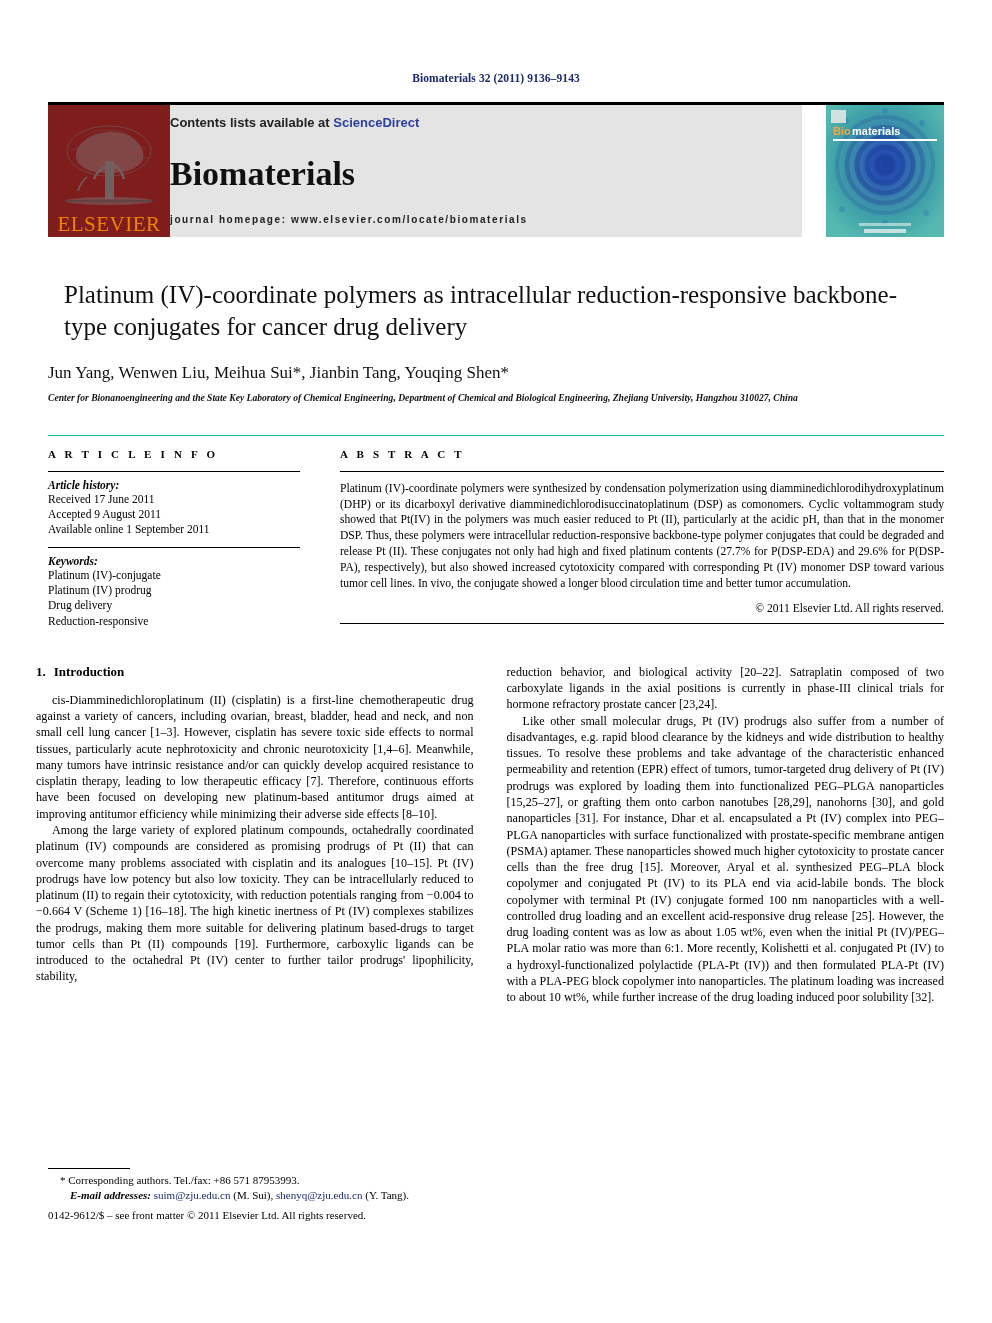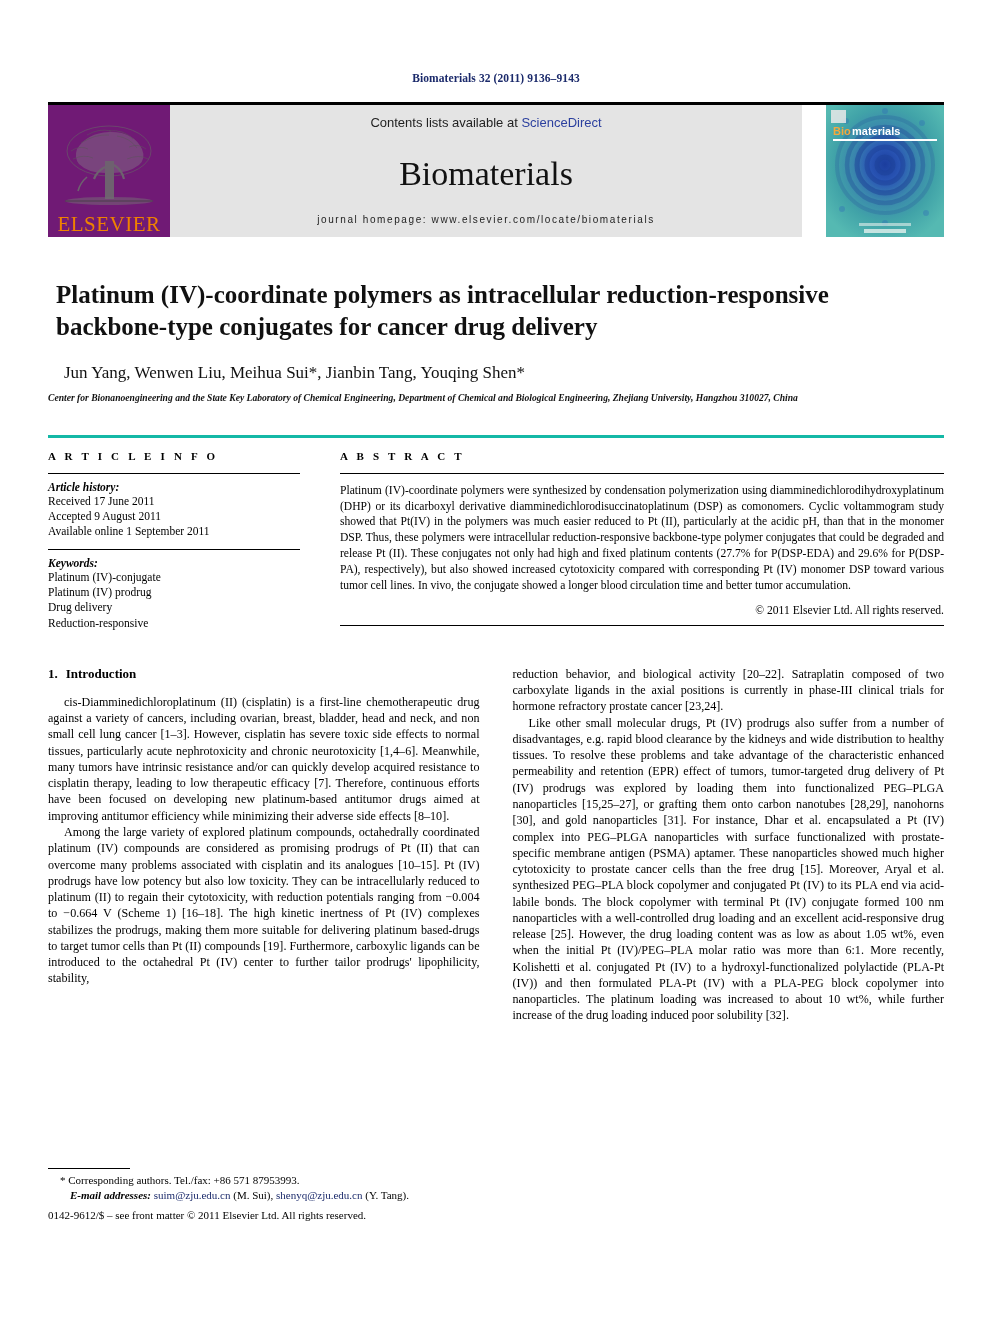--- a/index.html
+++ b/index.html
@@ -42,39 +42,39 @@
     height: 132px;
   }
   .elsevier-logo {
     width: 122px;
     flex: 0 0 122px;
     display: flex;
     flex-direction: column;
     align-items: center;
     justify-content: flex-end;
     padding-bottom: 2px;
-    background: #701a75;
+    background: #7f1d1d;
   }
   .tree-svg { display:block; }
   .elsevier-word {
     font-family: "Liberation Serif", serif;
     color: #ef8200;
     font-size: 21px;
     letter-spacing: 0.5px;
     line-height: 1;
     margin-top: 1px;
   }
   .journal-band {
     flex: 1 1 auto;
     background: #e4e4e4;
     display: flex;
     flex-direction: column;
-    align-items: center;
     justify-content: space-between;
     padding: 10px 0 12px 0;
+    font-weight: bold;
   }
   .contents-line {
     font-family: "Liberation Sans", sans-serif;
     font-size: 13px;
     color: #222;
   }
   .contents-line .sd {
     color: #2b3f9e;
   }
   .journal-name {
@@ -99,47 +99,46 @@
     overflow: hidden;
   }
   .cover svg { display:block; }
 
   
   .title-block {
     margin: 42px 48px 0 48px;
   }
   h1.article-title {
     font-family: "Liberation Serif", serif;
-    font-weight: bold;
+    font-weight: normal;
     font-size: 25px;
     line-height: 1.28;
-    margin: 8px;
+    margin: 16px;
     color: #111;
   }
   .authors {
     font-family: "Liberation Serif", serif;
     font-size: 17px;
     margin-top: 20px;
     color: #111;
-    margin-left: 16px;
   }
   .affiliation {
     font-family: "Liberation Serif", serif;
     font-style: italic;
     font-weight: bold;
     font-size: 9.6px;
     line-height: 1.45;
     margin-top: 8px;
     color: #111;
   }
 
   
   .info-abstract {
     margin: 30px 48px 0 48px;
-    border-top: 3px solid #14b8a6;
+    border-top: 1px solid #14b8a6;
     padding-top: 12px;
     display: flex;
   }
   .info-col {
     flex: 0 0 252px;
     padding-right: 24px;
   }
   .abs-col {
     flex: 1 1 auto;
     padding-left: 16px;
@@ -175,21 +174,21 @@
     font-size: 11.6px;
     margin-top: 11px;
   }
   .abstract-close {
     border-top: 1px solid #000;
     margin-top: 8px;
   }
 
   
   .body-cols {
-    margin: 26px 48px 0 48px;
+    margin: 26px 48px 0 36px;
     display: flex;
     gap: 33px;
   }
   .col {
     flex: 1 1 0;
     min-width: 0;
   }
   h2.sec-title {
     font-family: "Liberation Serif", serif;
     font-weight: bold;

